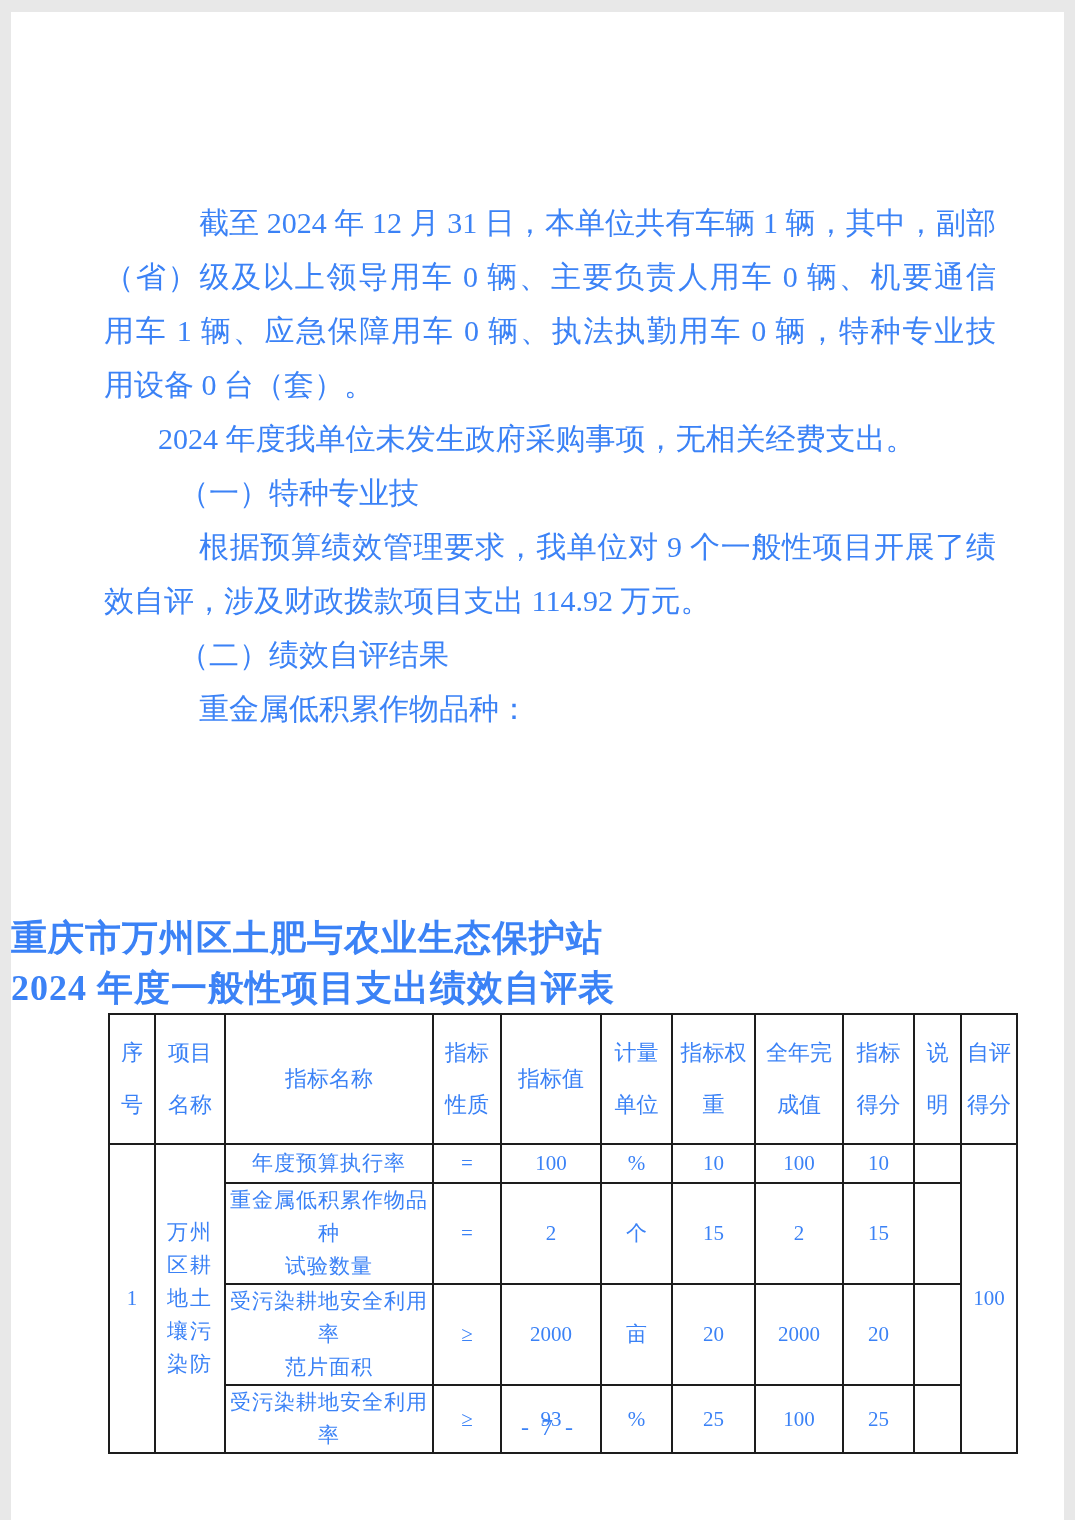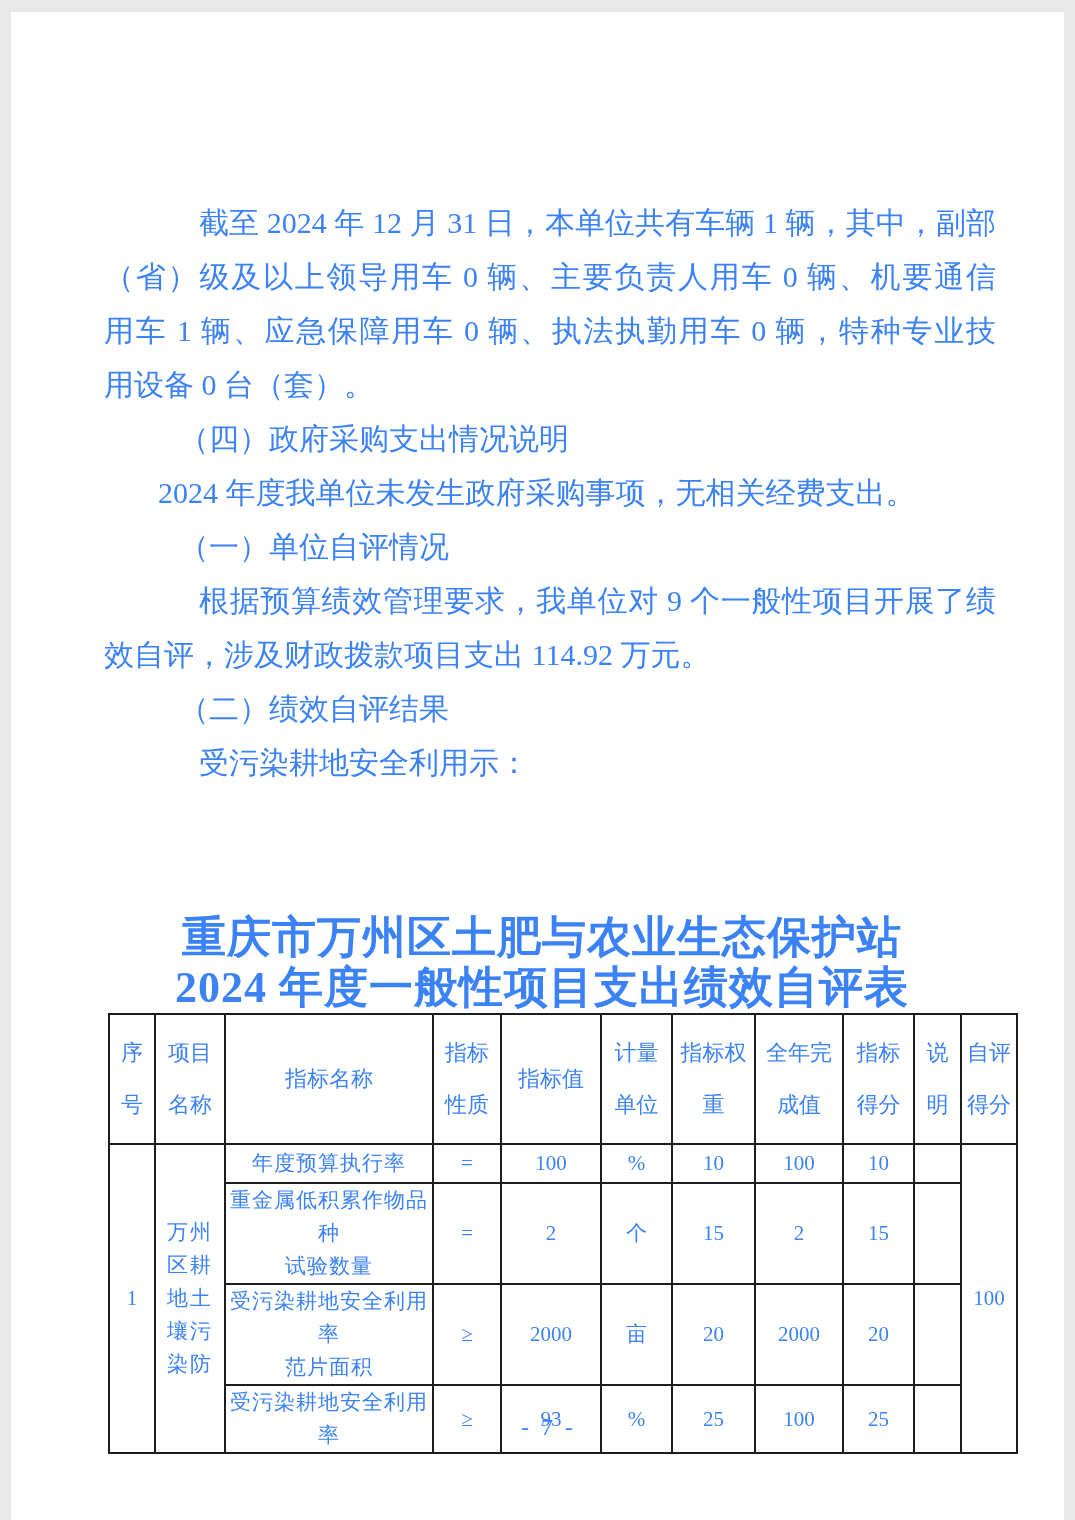--- a/index.html
+++ b/index.html
@@ -25,21 +25,21 @@
   .i54{padding-left:54px;}
   .i50{padding-left:50px;}
   .h-bold{
     font-family:"Liberation Sans","DejaVu Sans",sans-serif;
     font-weight:700;
     letter-spacing:1px;
   }
   
   .tbl-title{
     position:absolute;left:0;width:1062px;
-    text-align:center;font-weight:700;font-size:44px;line-height:40px;
+    font-weight:700;font-size:36px;line-height:40px;
     letter-spacing:1px;
   }
   .tbl-title.t1{top:906px;}
   .tbl-title.t2{top:956px;}
   
   table.perf{
     position:absolute;left:97px;top:1001px;
     width:908px;border-collapse:collapse;table-layout:fixed;
   }
   table.perf th,table.perf td{
@@ -74,27 +74,26 @@
 </head>
 <body>
 
 <div class="page">
 
   <div class="textblock">
     <div class="ln jf i95">截至 2024 年 12 月 31 日，本单位共有车辆 1 辆，其中，副部</div>
     <div class="ln jf">（省）级及以上领导用车 0 辆、主要负责人用车 0 辆、机要通信</div>
     <div class="ln jf">用车 1 辆、应急保障用车 0 辆、执法执勤用车 0 辆，特种专业技</div>
     <div class="ln">用设备 0 台（套）。</div>
-    <div class="ln i75">（四）政府采购支出情况说明</div>
     <div class="ln i54">2024 年度我单位未发生政府采购事项，无相关经费支出。</div>
-    <div class="ln i75">（一）单位自评情况</div>
+    <div class="ln i75">（一）特种专业技</div>
     <div class="ln jf i95">根据预算绩效管理要求，我单位对 9 个一般性项目开展了绩</div>
     <div class="ln">效自评，涉及财政拨款项目支出 114.92 万元。</div>
     <div class="ln i75">（二）绩效自评结果</div>
-    <div class="ln i95">受污染耕地安全利用示：</div>
+    <div class="ln i95">重金属低积累作物品种：</div>
   </div>
 
   <div class="tbl-title t1">重庆市万州区土肥与农业生态保护站</div>
   <div class="tbl-title t2">2024 年度一般性项目支出绩效自评表</div>
 
   <table class="perf">
     <colgroup>
       <col style="width:46px">
         <col style="width:70px">
         <col style="width:208px">

